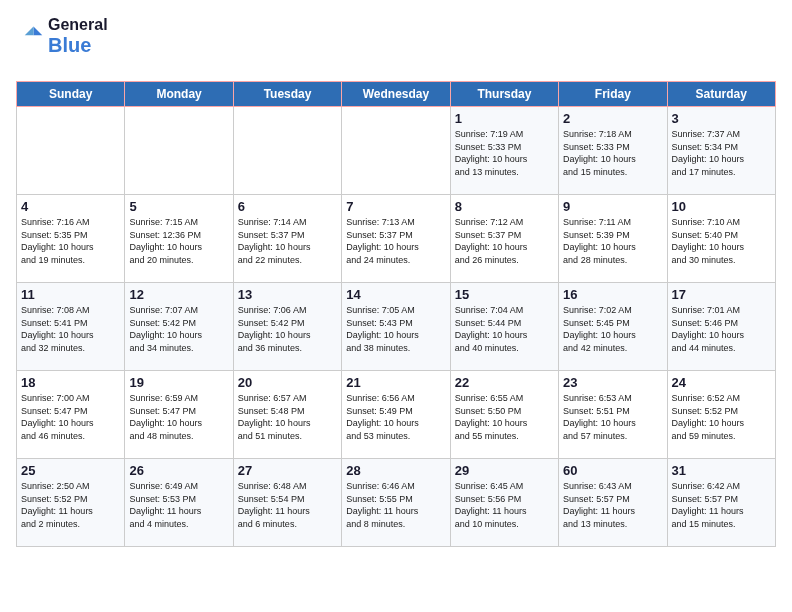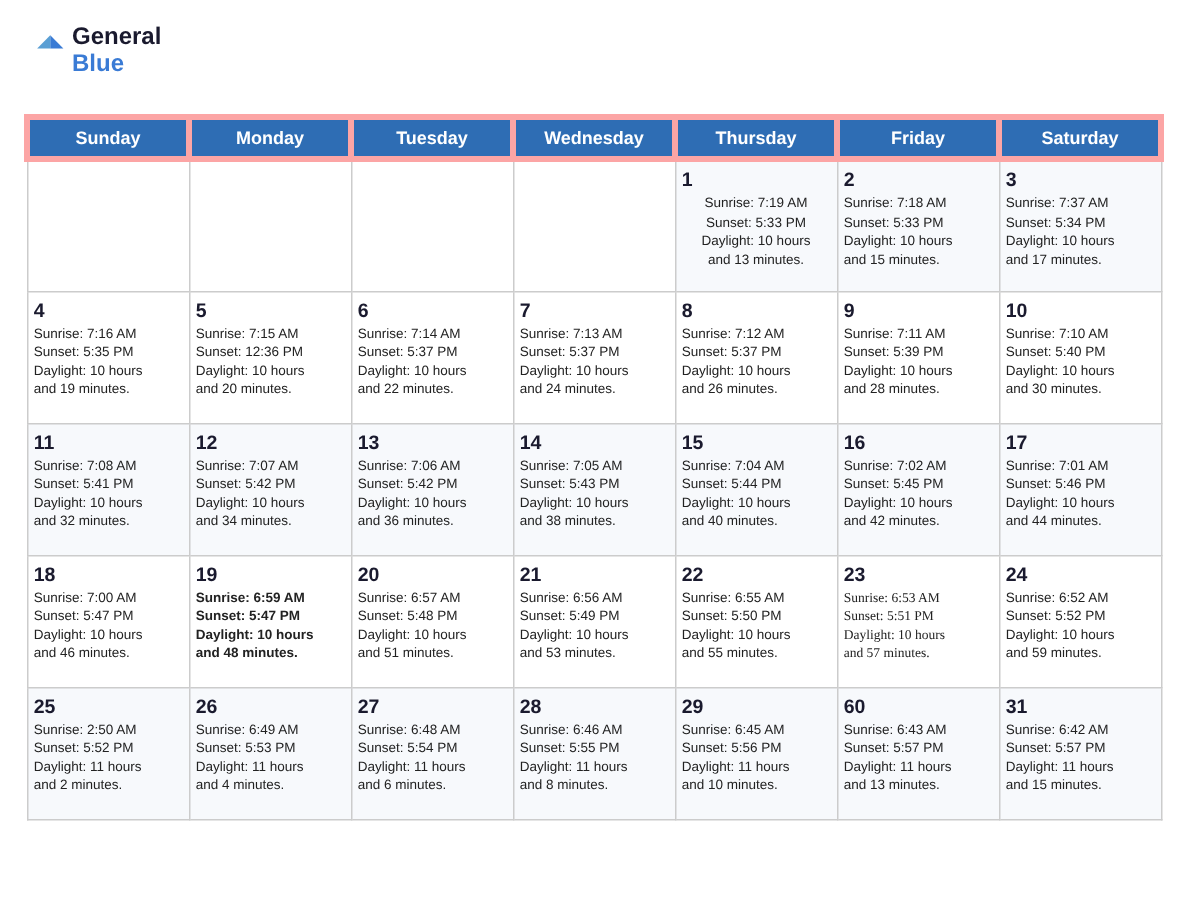--- a/index.html
+++ b/index.html
@@ -41,21 +41,21 @@
       border-collapse: collapse;
       table-layout: fixed;
     }
     thead th {
       background-color: #2e6db4;
       color: #fff;
       font-size: 12px;
       font-weight: bold;
       padding: 5px 4px;
       text-align: center;
-      border: 4px solid #fca5a5;
+      border: 1px solid #fca5a5;
     }
     tbody td {
       vertical-align: top;
       border: 1px solid #ccc;
       padding: 4px 4px;
       font-size: 9.5px;
       color: #222;
       background: #fff;
       height: 88px;
     }
@@ -79,21 +79,21 @@
 <body>
 
 <div class="header">
   <div class="logo">
     <svg class="logo-icon" viewBox="0 0 32 32">
       <polygon points="20,4 30,14 20,14" fill="#3a7bd5"></polygon>
       <polygon points="20,4 20,14 10,14" fill="#5a9fd4"></polygon>
     </svg>
     <div>
       <div style="font-size:16px;font-weight:bold;color:#1a1a2e;">General</div>
-      <div style="font-size:16px;font-weight:bold;color:#3a7bd5;">Blue</div>
+      <div style="font-size:20px;font-weight:bold;color:#3a7bd5;">Blue</div>
     </div>
   </div>
   <div class="title-block">
     <div class="month-title"></div>
     <div class="location"></div>
   </div>
 </div>
 
 <table>
   <thead>
@@ -108,21 +108,21 @@
       </tr>
   </thead>
   <tbody id="calendar-body">
   <tr>
         <td class="empty-cell"></td>
         <td class="empty-cell"></td>
         <td class="empty-cell"></td>
         <td class="empty-cell"></td>
         <td>
           <div class="day-num">1</div>
-          <div class="day-info" style="white-space: pre-line; text-align: center;">Sunrise: 7:19 AM
+          <div class="day-info" style="white-space: pre-line;">Sunrise: 7:19 AM
 Sunset: 5:33 PM
 Daylight: 10 hours
 and 13 minutes.</div>
         </td>
         <td>
           <div class="day-num">2</div>
           <div class="day-info" style="white-space: pre-line;">Sunrise: 7:18 AM
 Sunset: 5:33 PM
 Daylight: 10 hours
 and 15 minutes.</div>
@@ -240,21 +240,21 @@
       <tr>
         <td>
           <div class="day-num">18</div>
           <div class="day-info" style="white-space: pre-line;">Sunrise: 7:00 AM
 Sunset: 5:47 PM
 Daylight: 10 hours
 and 46 minutes.</div>
         </td>
         <td>
           <div class="day-num">19</div>
-          <div class="day-info" style="white-space: pre-line; font-weight: bold;">Sunrise: 6:59 AM
+          <div class="day-info" style="white-space: pre-line;">Sunrise: 6:59 AM
 Sunset: 5:47 PM
 Daylight: 10 hours
 and 48 minutes.</div>
         </td>
         <td>
           <div class="day-num">20</div>
           <div class="day-info" style="white-space: pre-line;">Sunrise: 6:57 AM
 Sunset: 5:48 PM
 Daylight: 10 hours
 and 51 minutes.</div>
@@ -268,21 +268,21 @@
         </td>
         <td>
           <div class="day-num">22</div>
           <div class="day-info" style="white-space: pre-line;">Sunrise: 6:55 AM
 Sunset: 5:50 PM
 Daylight: 10 hours
 and 55 minutes.</div>
         </td>
         <td>
           <div class="day-num">23</div>
-          <div class="day-info" style="white-space: pre-line; font-family: Liberation Serif, serif;">Sunrise: 6:53 AM
+          <div class="day-info" style="white-space: pre-line;">Sunrise: 6:53 AM
 Sunset: 5:51 PM
 Daylight: 10 hours
 and 57 minutes.</div>
         </td>
         <td>
           <div class="day-num">24</div>
           <div class="day-info" style="white-space: pre-line;">Sunrise: 6:52 AM
 Sunset: 5:52 PM
 Daylight: 10 hours
 and 59 minutes.</div>

